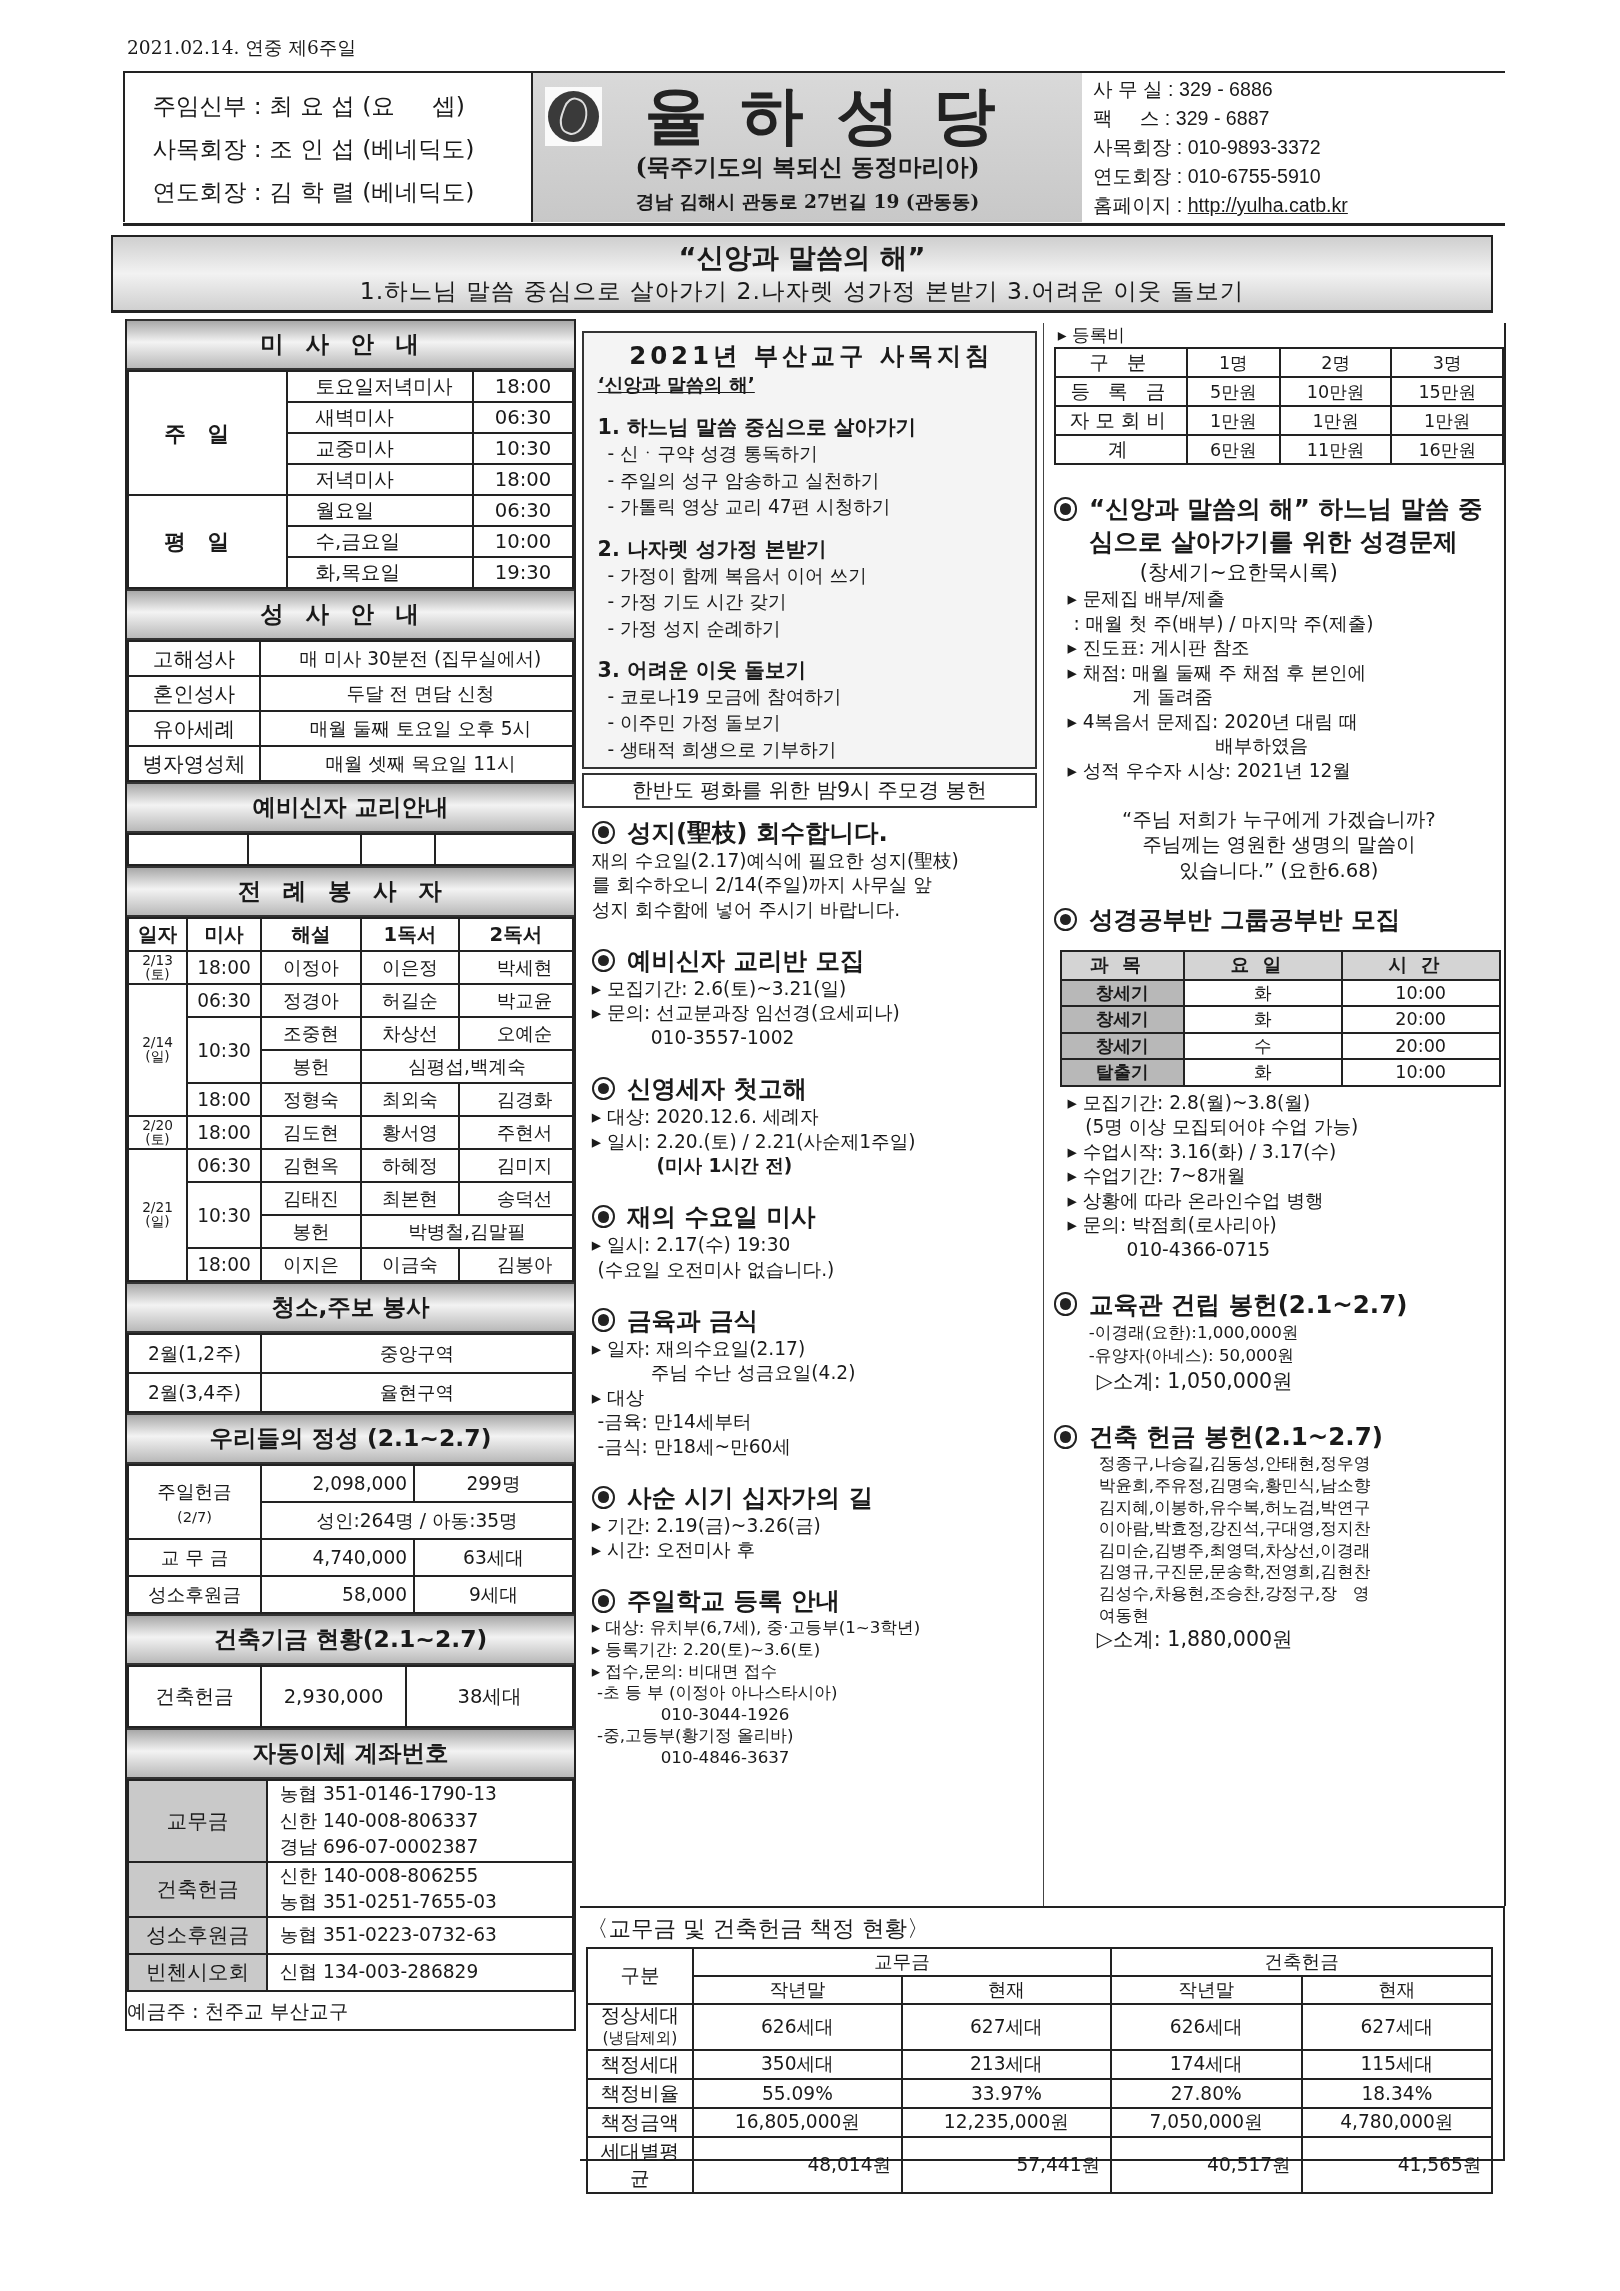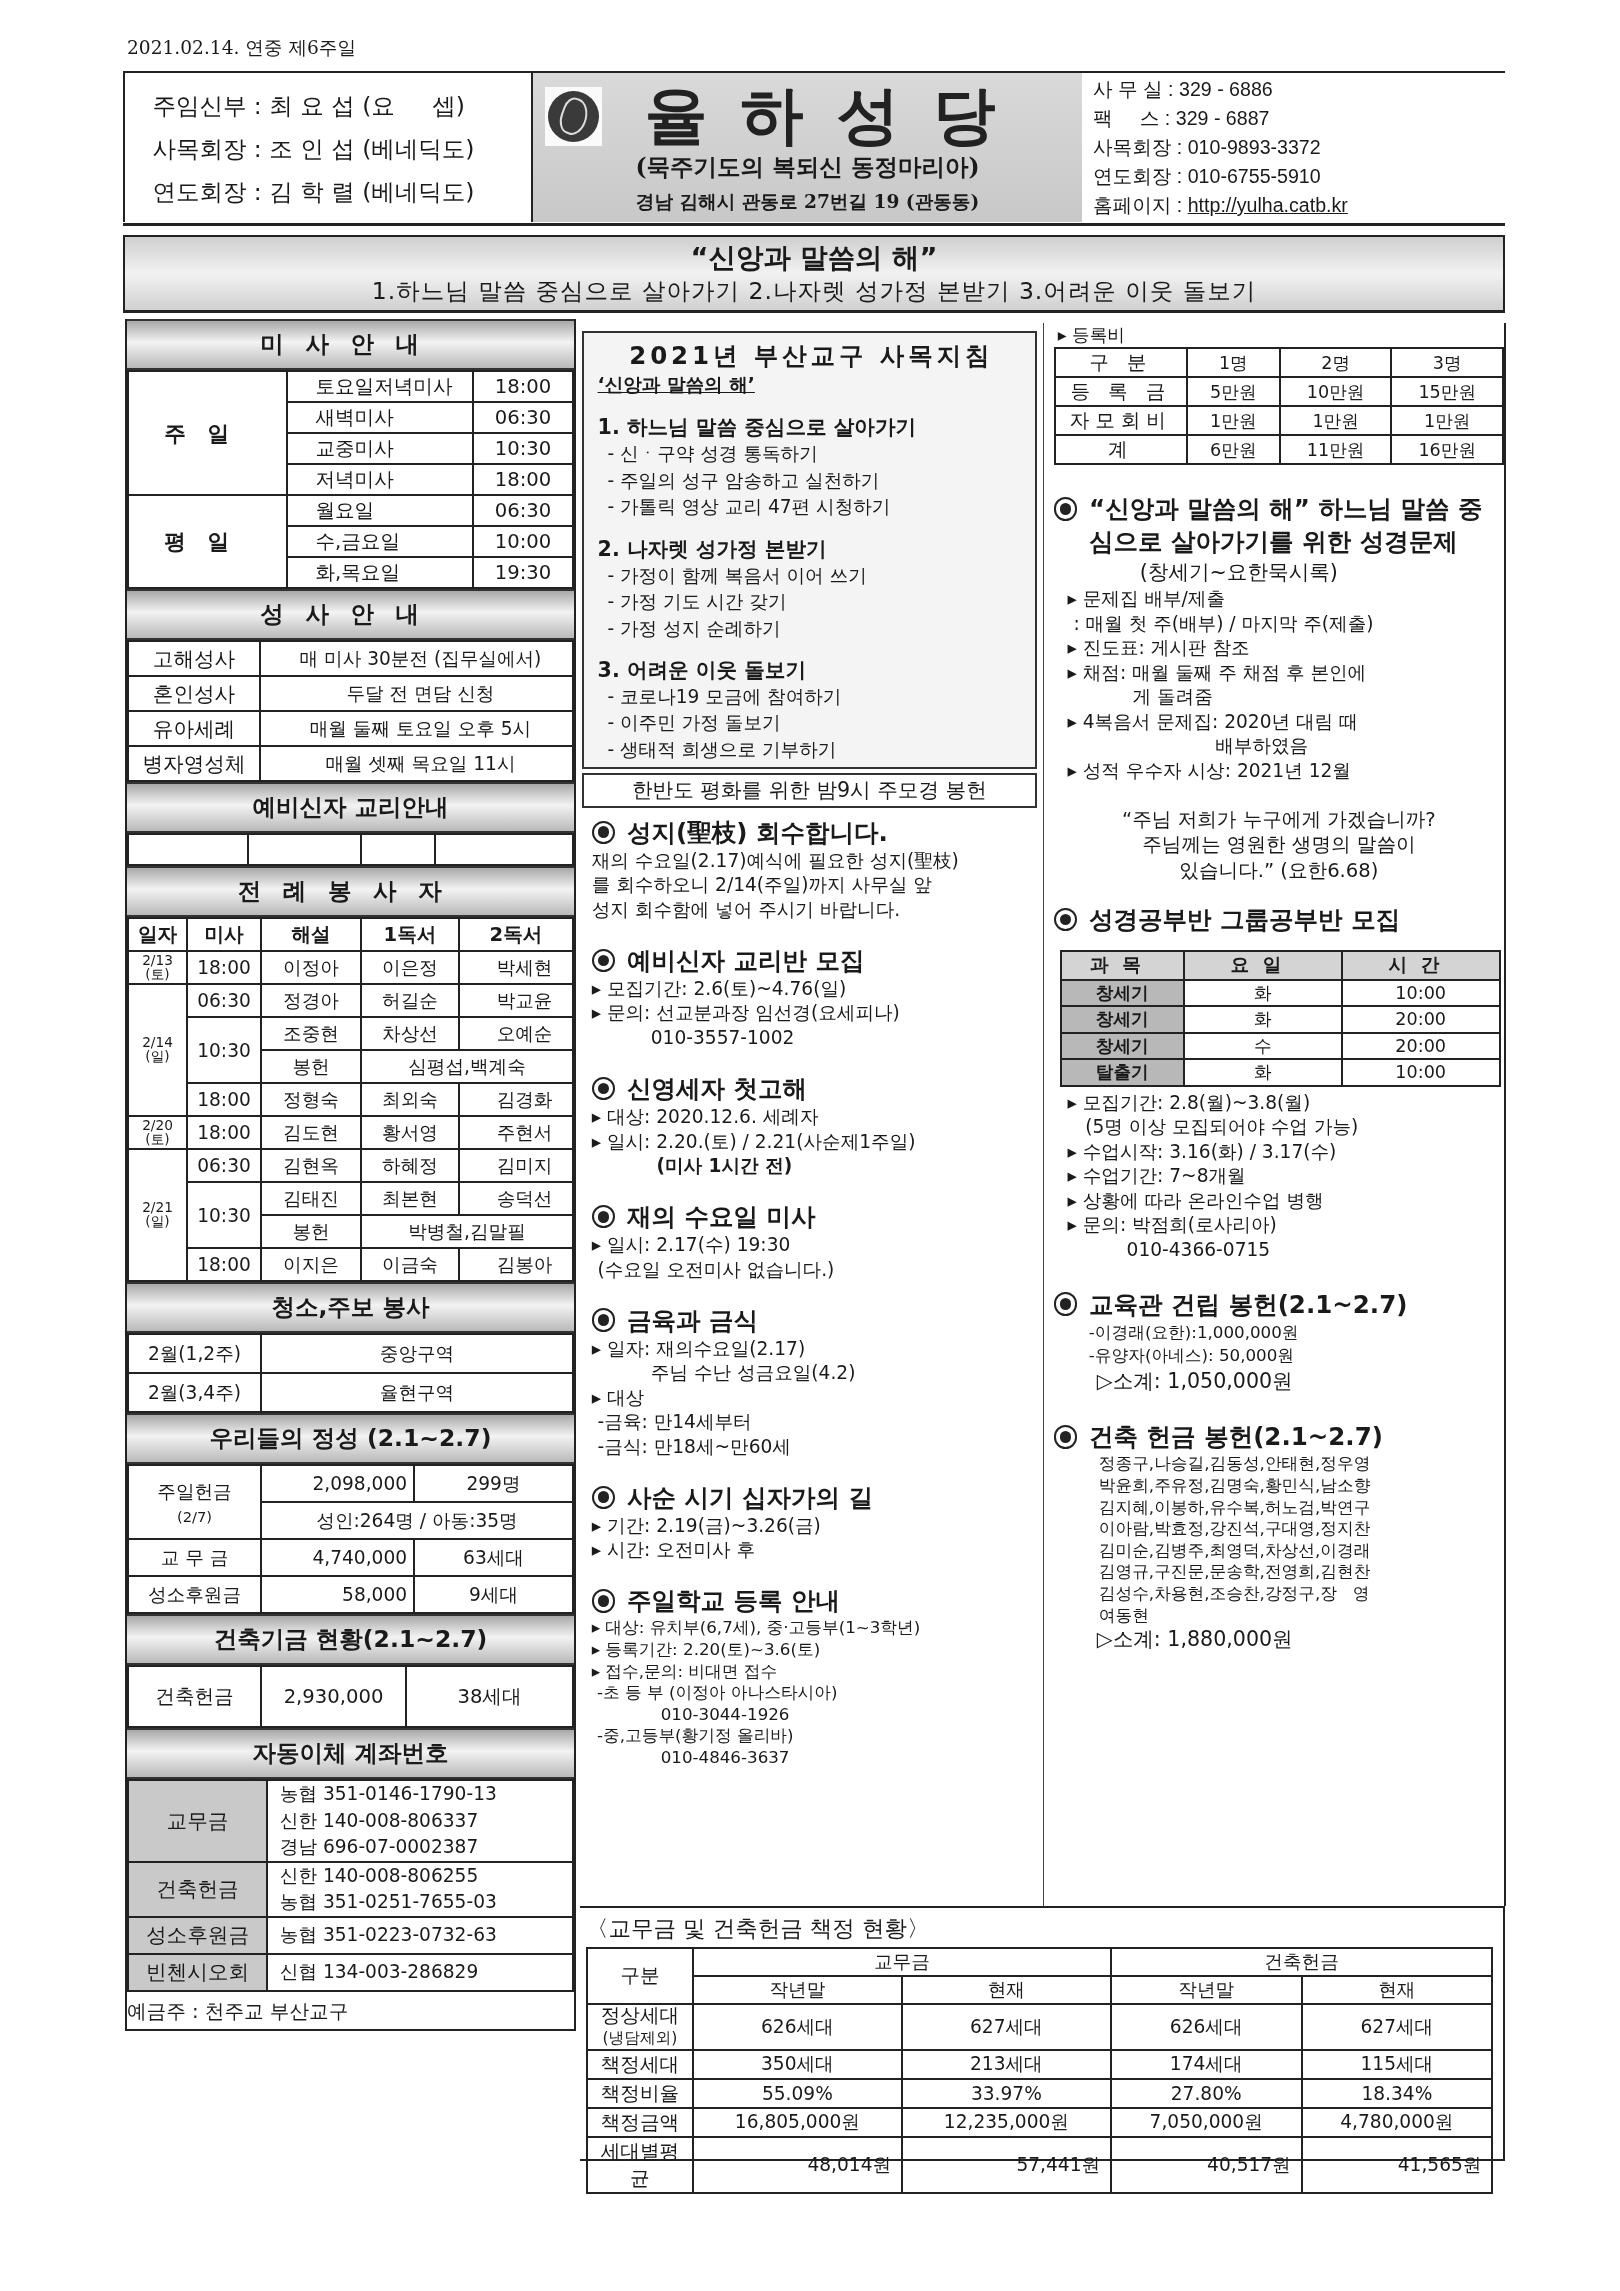--- a/index.html
+++ b/index.html
@@ -16,21 +16,21 @@
   .logo { position: absolute; left: 11.8px; top: 13.7px; width: 57px; height: 59px; background: #fafafa; display: flex; align-items: center; justify-content: center; }
   .logo .disc { width: 51px; height: 51px; border-radius: 50%; background: #3a3a3a; position: relative; }
   .logo .disc::after { content: ""; position: absolute; left: 13.7px; top: 7.8px; width: 21.6px; height: 33px; border: 2px solid #ddd; border-radius: 40% 60% 50% 50%; transform: rotate(20deg); }
   .church-name { position: absolute; left: 88px; top: 5.9px; width: 431px; text-align: center; font-size: 63px; font-weight: bold; letter-spacing: 33px; color: #222; line-height: 73px; }
   .church-sub { position: absolute; left: 0; top: 78px; width: 549px; text-align: center; font-size: 23.5px; font-weight: bold; font-family: "DejaVu Serif", serif; }
   .church-addr { position: absolute; left: 0; top: 116px; width: 549px; text-align: center; font-size: 18.6px; font-weight: bold; font-family: "DejaVu Serif", serif; }
   .hdr-right { position: absolute; left: 970px; top: 0; width: 412px; height: 149px; padding-top: 2px; }
   .hdr-right .row { font-size: 19.6px; line-height: 29px; white-space: pre; font-family: "Liberation Sans", sans-serif; }
 
   
-  .banner { position: absolute; left: 123px; top: 235px; width: 1382px; height: 78px; border: 2.9px solid #222; border-bottom-width: 3.9px; background: linear-gradient(#cfcfcf, #f2f2f2 50%, #d0d0d0); text-align: center; }
+  .banner { position: absolute; left: 111px; top: 235px; width: 1382px; height: 78px; border: 2.9px solid #222; border-bottom-width: 3.9px; background: linear-gradient(#cfcfcf, #f2f2f2 50%, #d0d0d0); text-align: center; }
   .banner .t1 { font-size: 27.4px; font-weight: bold; line-height: 37px; padding-top: 2px; }
   .banner .t2 { font-size: 23.5px; line-height: 31px; letter-spacing: 1px; }
 
   
   .leftcol { position: absolute; left: 125px; top: 319px; width: 451px; border-left: 2.9px solid #222; border-right: 2.9px solid #222; }
   .sec-title { height: 51px; background: linear-gradient(#a8a8a8, #f3f3f3 45%, #b9b9b9); border-top: 2px solid #333; border-bottom: 2px solid #333; text-align: center; font-weight: bold; font-size: 23.5px; line-height: 47px; }
   .sec-title.wide { letter-spacing: 21.6px; }
   table { border-collapse: collapse; width: 100%; }
   td { border: 2px solid #222; font-size: 19.6px; text-align: center; height: 31px; padding: 0 3.9px; }
   .mass td { height: 31px; }
@@ -374,21 +374,21 @@
       </div>
     <div class="line">재의 수요일(2.17)예식에 필요한 성지(聖枝)</div>
     <div class="line">를 회수하오니 2/14(주일)까지 사무실 앞</div>
     <div class="line">성지 회수함에 넣어 주시기 바랍니다.</div>
   </div>
   <div class="notice" style="margin-top:21.6px">
     <div class="notice-h">
         <span class="bullet-icon"></span>
         <span>예비신자 교리반 모집</span>
       </div>
-    <div class="line">▸ 모집기간: 2.6(토)~4.76(일)</div>
+    <div class="line">▸ 모집기간: 2.6(토)~3.21(일)</div>
     <div class="line">▸ 문의: 선교분과장 임선경(요세피나)</div>
     <div class="line">          010-3557-1002</div>
   </div>
   <div class="notice" style="margin-top:21.6px">
     <div class="notice-h">
         <span class="bullet-icon"></span>
         <span>신영세자 첫고해</span>
       </div>
     <div class="line">▸ 대상: 2020.12.6. 세례자</div>
     <div class="line">▸ 일시: 2.20.(토) / 2.21(사순제1주일)</div>

